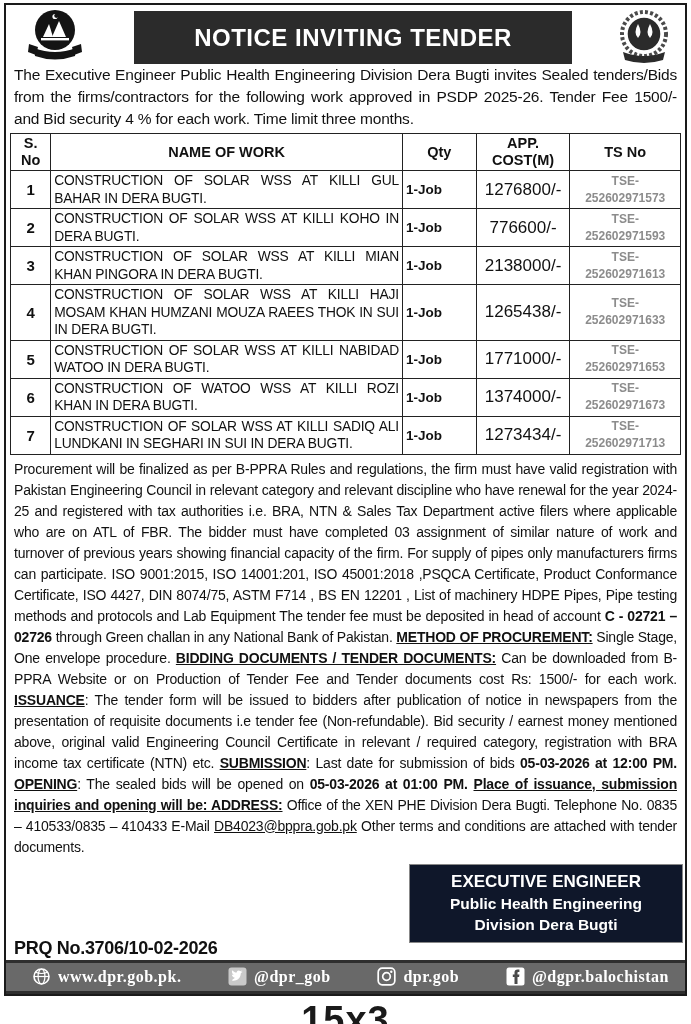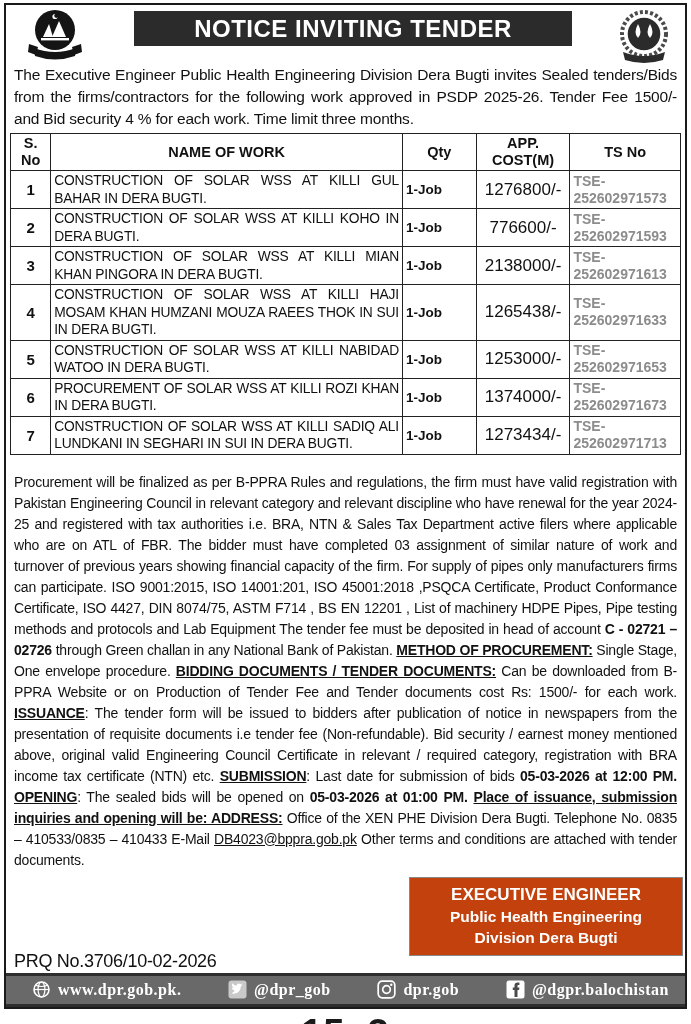--- a/index.html
+++ b/index.html
@@ -1,46 +1,46 @@
 <!DOCTYPE html>
 <html><head>
 <meta charset="utf-8">
 <style>
   html,body{margin:0;padding:0;background:#ffffff;}
   body{width:691px;height:1024px;font-family:"Liberation Sans",sans-serif;color:#111;overflow:hidden;}
   .notice{margin:3px 4px 0 4px;border:2px solid #1a1a1a;background:#fff;}
   
   .header-row{position:relative;height:58px;}
-  .title-bar{position:absolute;left:128px;top:6px;width:438px;height:35px;background:#2b2b2b;
+  .title-bar{position:absolute;left:128px;top:6px;width:438px;height:53px;background:#2b2b2b;
     display:flex;align-items:center;justify-content:center;}
   .title-bar span{color:#fff;font-weight:bold;font-size:24px;letter-spacing:.5px;}
   .logo-left{position:absolute;left:20px;top:3px;}
   .logo-right{position:absolute;right:10px;top:4px;}
   
   .intro{padding:1px 8px 3px 8px;font-size:15.5px;line-height:22px;text-align:justify;letter-spacing:-.2px;}
   
   table.tender{width:calc(100% - 8px);margin:0 4px;border-collapse:collapse;}
   table.tender th,table.tender td{border:1.7px solid #222;padding:1px 3px;}
   table.tender th{font-size:14.5px;line-height:17px;text-align:center;font-weight:bold;}
   td.c-sno{text-align:center;font-weight:bold;font-size:15px;width:6%;}
   td.c-name{font-weight:normal;font-size:13.8px;line-height:17.5px;text-align:justify;letter-spacing:-.2px;padding:2px 6px;}
   td.c-qty{text-align:left;font-weight:bold;font-size:13.5px;}
   td.c-cost{text-align:center;font-size:17px;}
-  td.c-ts{color:#8c8c8c;font-weight:bold;font-size:14px;line-height:17px;}
-  
-  .body-text{padding:17px 8px 2px 8px;font-size:14px;line-height:21px;text-align:justify;letter-spacing:-.2px;margin:0;}
+  td.c-ts{text-align:center;color:#8c8c8c;font-weight:bold;font-size:12px;line-height:17px;}
+  
+  .body-text{padding:4px 8px 2px 8px;font-size:14px;line-height:21px;text-align:justify;letter-spacing:-.2px;margin:0;}
   .body-text .b{font-weight:bold;}
   .body-text .u{text-decoration:underline;}
   
   .bottom{position:relative;height:100px;}
-  .sig-box{position:absolute;right:2px;top:4px;width:264px;background:#c2410c;border:1px solid #888;
+  .sig-box{position:absolute;right:2px;top:4px;width:264px;background:#0f172a;border:1px solid #888;
     color:#fff;text-align:center;font-weight:bold;padding:6px 4px 7px 4px;}
   .sig-box .l1{font-size:17px;line-height:22px;}
   .sig-box .l2,.sig-box .l3{font-size:15.5px;line-height:21px;}
-  .prq{position:absolute;left:8px;bottom:1px;font-weight:normal;font-size:18px;letter-spacing:-.3px;}
+  .prq{position:absolute;left:8px;bottom:1px;font-weight:bold;font-size:18px;letter-spacing:-.3px;}
   
   .footer-bar{height:28px;background:#696969;border-top:3px solid #2e2e2e;border-bottom:3px solid #2e2e2e;
     display:flex;align-items:center;justify-content:space-between;padding:0 16px 0 26px;}
   .f-item{display:flex;align-items:flex-end;gap:7px;color:#fff;
     font-family:"Liberation Serif",serif;font-weight:bold;font-size:16px;letter-spacing:.5px;}
   .f-icon{display:flex;align-items:center;}
   
   .size-tag{text-align:center;font-size:38px;font-weight:bold;margin-top:3px;letter-spacing:1px;color:#1a1a1a;}
 </style>
 </head>
@@ -133,29 +133,29 @@
       <td class="c-cost">1265438/-</td>
       <td class="c-ts">
         <div>TSE-</div>
         <div>252602971633</div>
       </td>
     </tr>
         <tr>
       <td class="c-sno">5</td>
       <td class="c-name">CONSTRUCTION OF SOLAR WSS AT KILLI NABIDAD WATOO IN DERA BUGTI.</td>
       <td class="c-qty">1-Job</td>
-      <td class="c-cost">1253000/-</td>
+      <td class="c-cost">1771000/-</td>
       <td class="c-ts">
         <div>TSE-</div>
         <div>252602971653</div>
       </td>
     </tr>
         <tr>
       <td class="c-sno">6</td>
-      <td class="c-name">PROCUREMENT OF SOLAR WSS AT KILLI ROZI KHAN IN DERA BUGTI.</td>
+      <td class="c-name">CONSTRUCTION OF WATOO WSS AT KILLI ROZI KHAN IN DERA BUGTI.</td>
       <td class="c-qty">1-Job</td>
       <td class="c-cost">1374000/-</td>
       <td class="c-ts">
         <div>TSE-</div>
         <div>252602971673</div>
       </td>
     </tr>
         <tr>
       <td class="c-sno">7</td>
       <td class="c-name">CONSTRUCTION OF SOLAR WSS AT KILLI SADIQ ALI LUNDKANI IN SEGHARI IN SUI  IN DERA BUGTI.</td>

